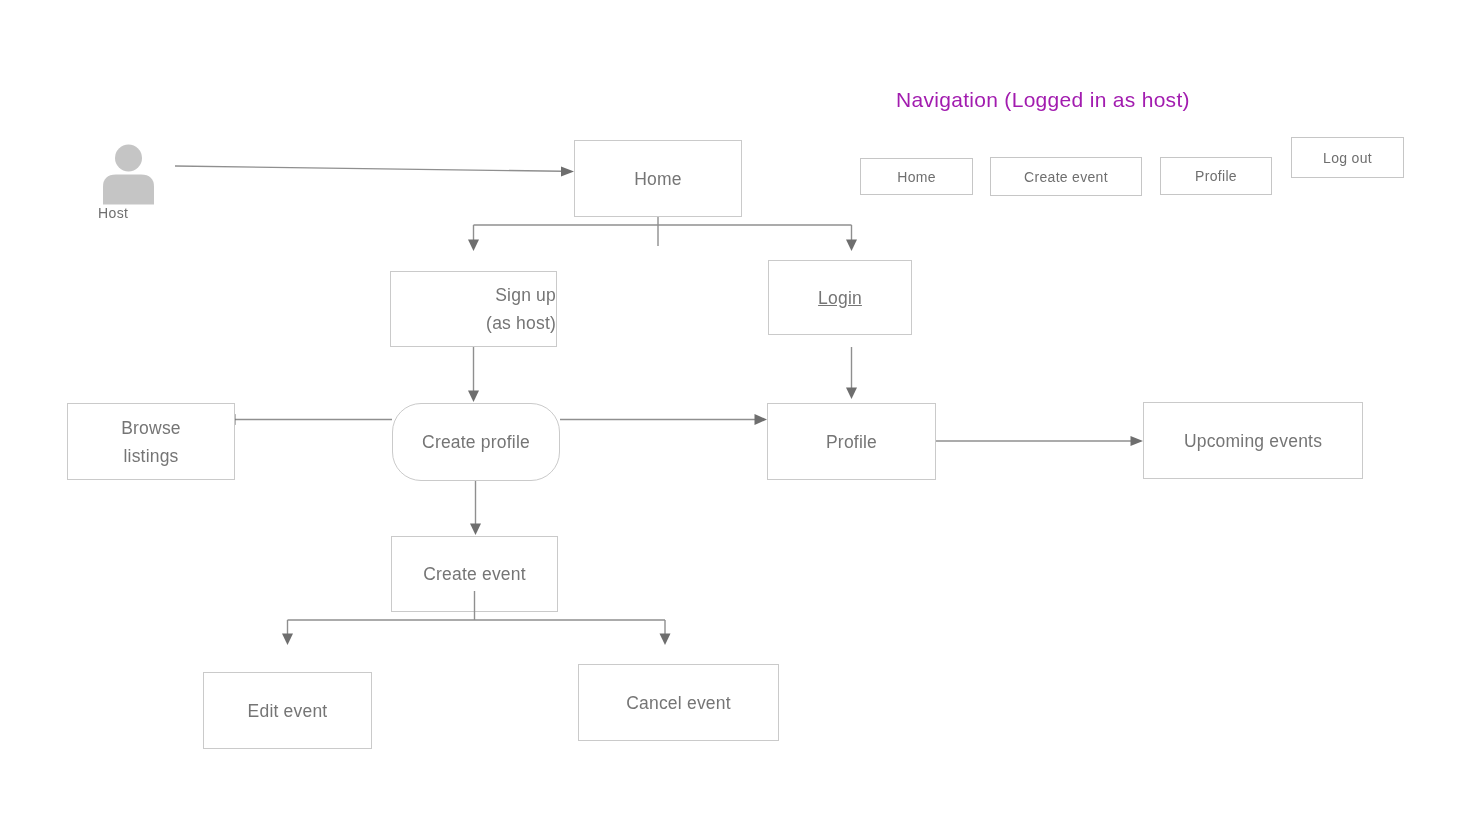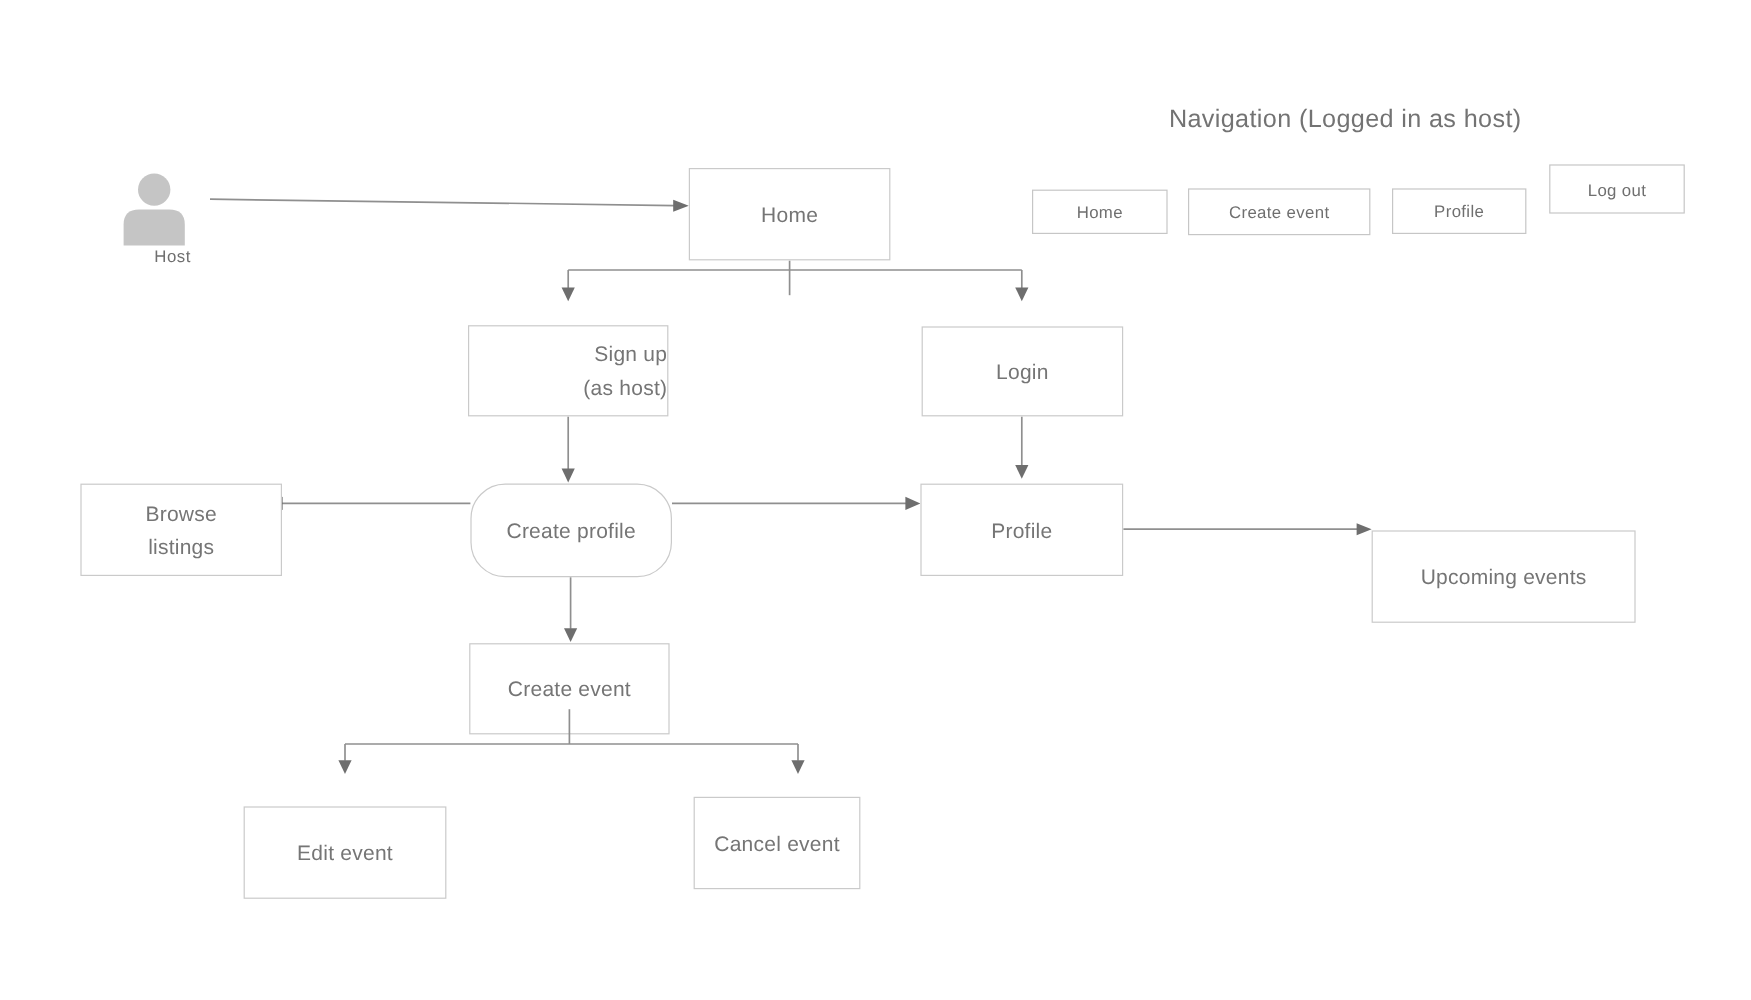--- a/index.html
+++ b/index.html
@@ -17,38 +17,38 @@
     color:#757575;font-size:17.5px;line-height:28px;letter-spacing:.2px;
     box-sizing:border-box;text-align:center;
   }
   .navbox{
     position:absolute;z-index:2;background:#ffffff;border:1.5px solid #c6c6c6;
     display:flex;align-items:center;justify-content:center;
     color:#6f6f6f;font-size:14px;letter-spacing:.3px;box-sizing:border-box;
   }
   .nav-title{
     position:absolute;left:896px;top:88px;width:450px;z-index:2;
-    text-align:center;color:#737373;font-size:21px;letter-spacing:.3px;
+    text-align:left;color:#a21caf;font-size:21px;letter-spacing:.3px;
   }
   .actor-icon{position:absolute;left:100px;top:142px;z-index:2;}
   .actor-label{
     position:absolute;left:98px;top:205px;width:61px;z-index:2;
-    text-align:right;color:#6f6f6f;font-size:14px;letter-spacing:.4px;
+    text-align:left;color:#6f6f6f;font-size:14px;letter-spacing:.4px;
   }
   
   .n-home{left:574px;top:140px;width:168px;height:77px;}
   .n-signup{left:390px;top:271px;width:167px;height:76px;align-items:flex-end;}
-  .n-login{left:768px;top:272px;width:168px;height:75px;}
+  .n-login{left:768px;top:260px;width:144px;height:75px;text-decoration:underline;}
   .n-browse{left:67px;top:403px;width:168px;height:77px;}
   .n-create-profile{left:392px;top:403px;width:168px;height:78px;border-radius:29px;}
   .n-profile{left:767px;top:403px;width:169px;height:77px;}
-  .n-upcoming{left:1143px;top:402px;width:220px;height:77px;margin-top:40px;}
+  .n-upcoming{left:1143px;top:402px;width:220px;height:77px;}
   .n-create-event{left:391px;top:536px;width:167px;height:76px;}
   .n-edit-event{left:203px;top:672px;width:169px;height:77px;}
-  .n-cancel-event{left:578px;top:664px;width:139px;height:77px;}
+  .n-cancel-event{left:578px;top:664px;width:201px;height:77px;}
   
   .nb-home{left:860px;top:158px;width:113px;height:37px;}
   .nb-create-event{left:990px;top:157px;width:152px;height:39px;}
   .nb-profile{left:1160px;top:157px;width:112px;height:38px;}
   .nb-logout{left:1291px;top:137px;width:113px;height:41px;justify-content:center;}
 </style>
 </head>
 <body>
 
 <div class="canvas">

